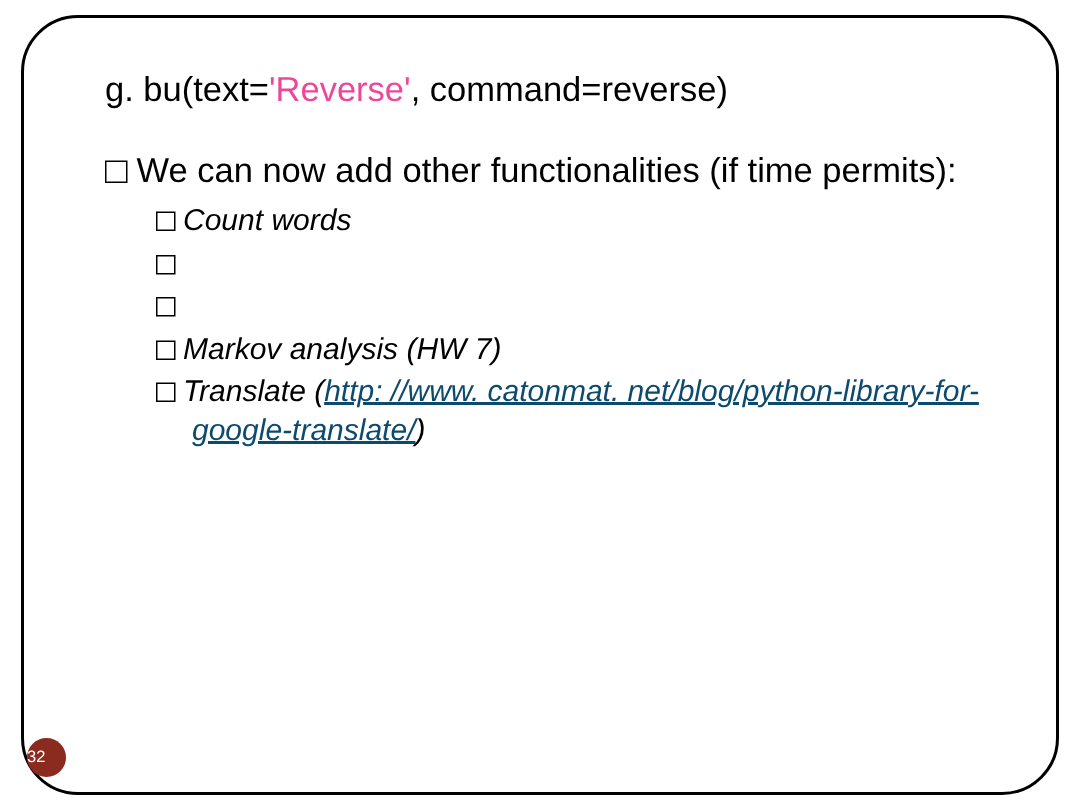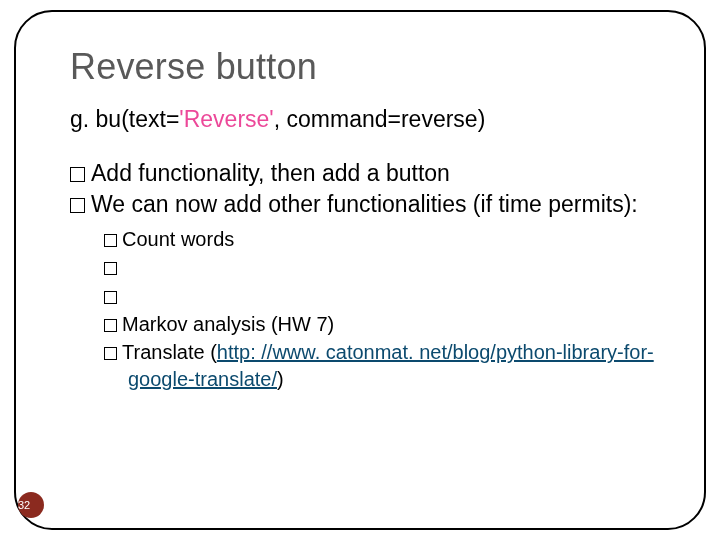--- a/index.html
+++ b/index.html
@@ -47,20 +47,21 @@
     width: 15px;
     height: 15px;
     border: 1.6px solid #000;
     margin-right: 6px;
     vertical-align: -1px;
   }
   .subbullets {
     list-style: none;
     margin-top: 6px;
     margin-left: 34px;
+    font-style: italic;
   }
   .subbullets > li {
     font-size: 20px;
     color: #000;
     line-height: 1.32;
     margin-bottom: 2px;
     padding-left: 24px;
     text-indent: -24px;
   }
   .subbullets .box {
@@ -84,28 +85,26 @@
     align-items: center;
     justify-content: flex-start;
   }
 </style>
 </head>
 <body>
 
 <div class="slide">
   <div class="frame">
 
-    <h1 class="title">Reverse button</h1>
 
     <p class="codeline">
       <span>g. bu(text=</span><span class="str">'Reverse'</span><span>, command=reverse)</span>
     </p>
 
     <ul class="bullets">
-      <li><span class="box"></span><span>Add functionality, then add a button</span></li>
       <li><span class="box"></span><span>We can now add other functionalities (if time permits):</span></li>
     </ul>
 
     <ul class="subbullets">
       <li><span class="box"></span><span>Count words</span></li>
       <li><span class="box"></span></li>
       <li><span class="box"></span></li>
       <li><span class="box"></span><span>Markov analysis (HW 7)</span></li>
       <li><span class="box"></span><span>Translate (</span><span class="link">http: //www. catonmat. net/blog/python-library-for-google-translate/</span><span>)</span></li>
     </ul>

